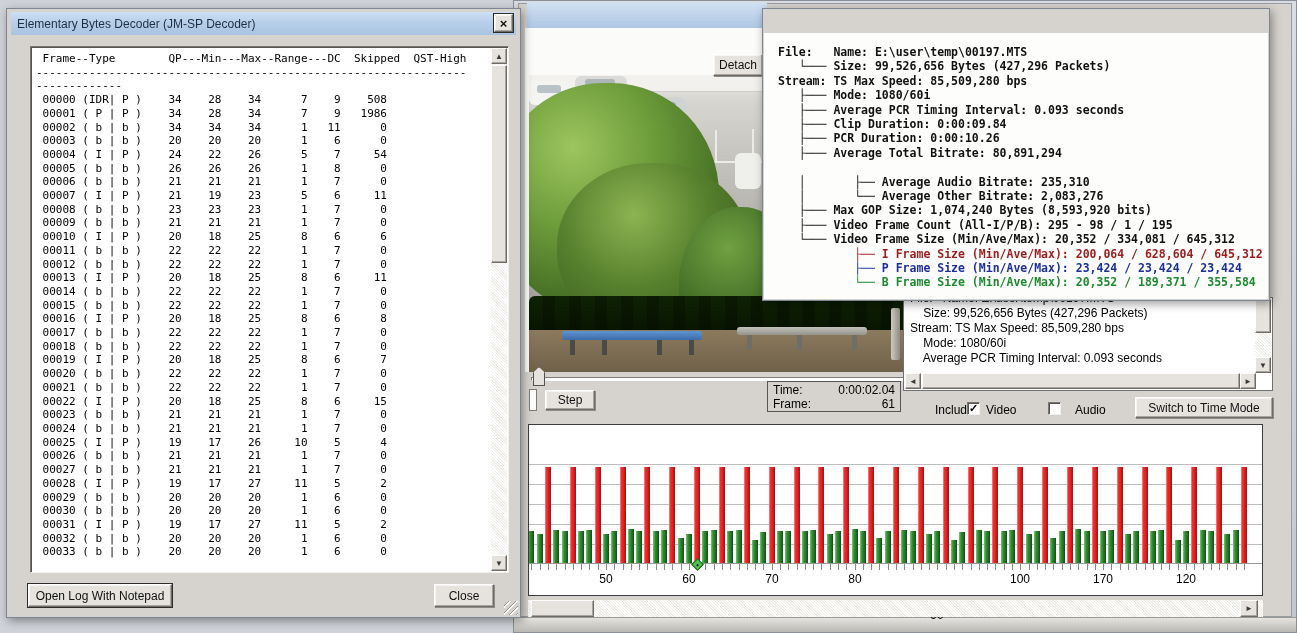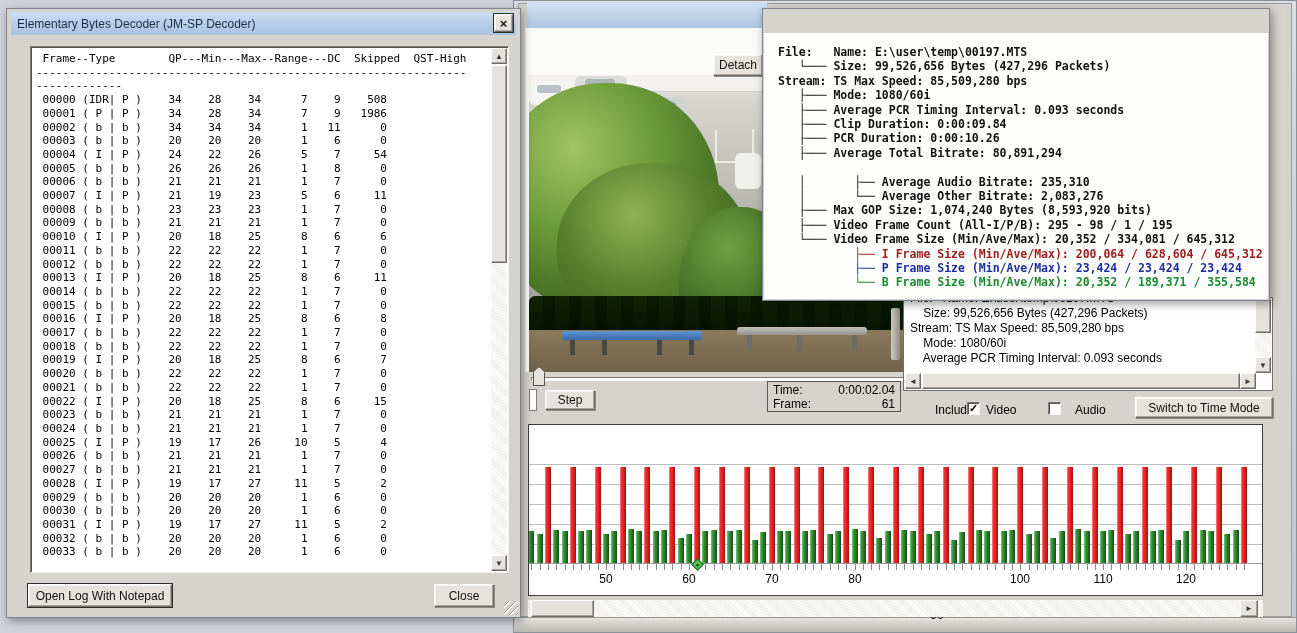--- a/index.html
+++ b/index.html
@@ -350,21 +350,21 @@
       <div class="tick" style="left: 707px;"></div>
       <div class="tick" style="left: 715px;"></div>
     </div>
   <div id="xlabels">
       <div class="xlab" style="left: 60px;">50</div>
       <div class="xlab" style="left: 143px;">60</div>
       <div class="xlab" style="left: 226px;">70</div>
       <div class="xlab" style="left: 309px;">80</div>
       <div class="xlab" style="left: 391px; margin-top: 36px;">90</div>
       <div class="xlab" style="left: 474px;">100</div>
-      <div class="xlab" style="left: 557px;">110</div>
+      <div class="xlab" style="left: 557px;">170</div>
       <div class="xlab" style="left: 640px;">120</div>
     </div>
 <div class="marker" style="left: 164px; top: 135px; background: rgb(82, 193, 82);">
       <i></i>
     </div>
   </div>
 
 <div class="abs hscroll">
   <div class="abs sb-track" style="left:0;top:0;width:735px;height:17px;"></div>
   <div class="abs sb-thumb" style="left:3px;top:0;width:63px;height:17px;"></div>

